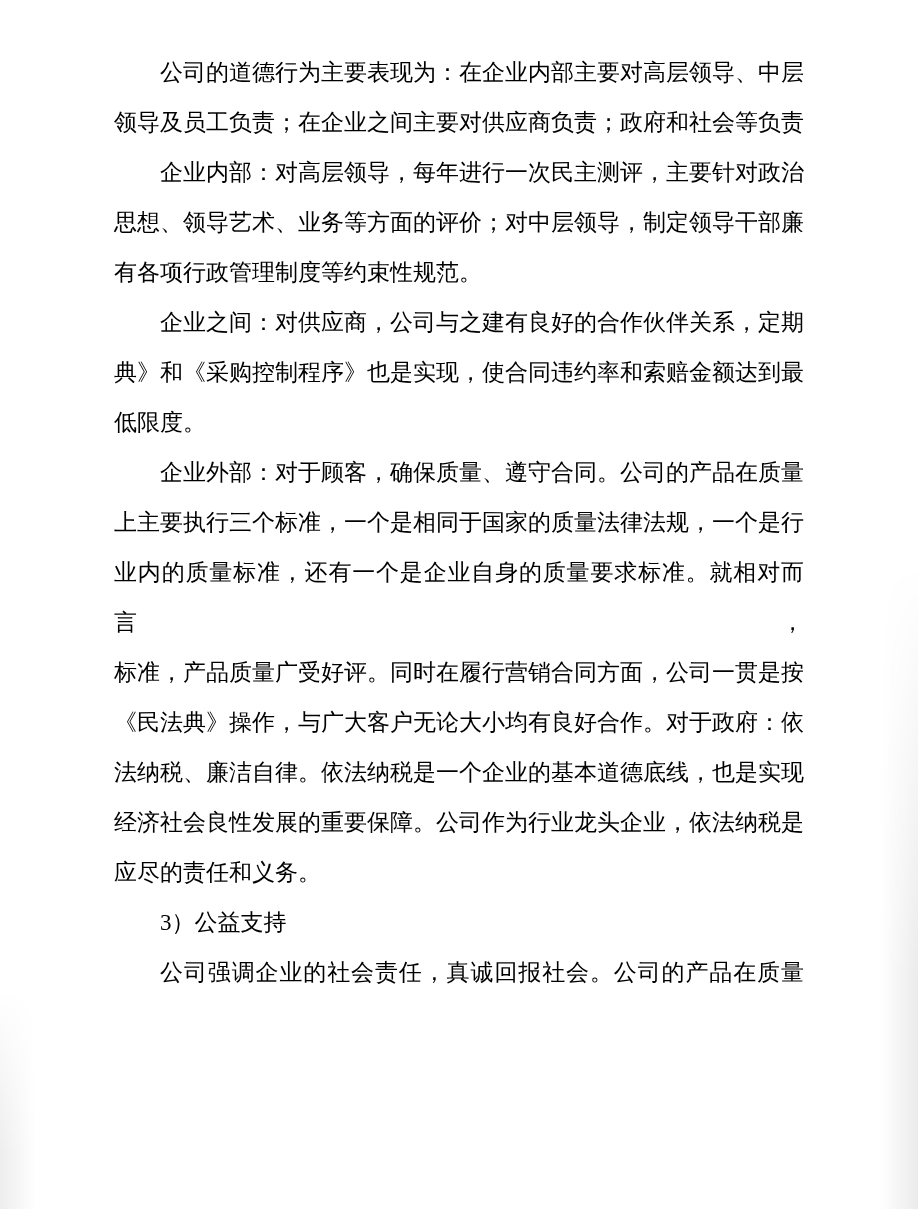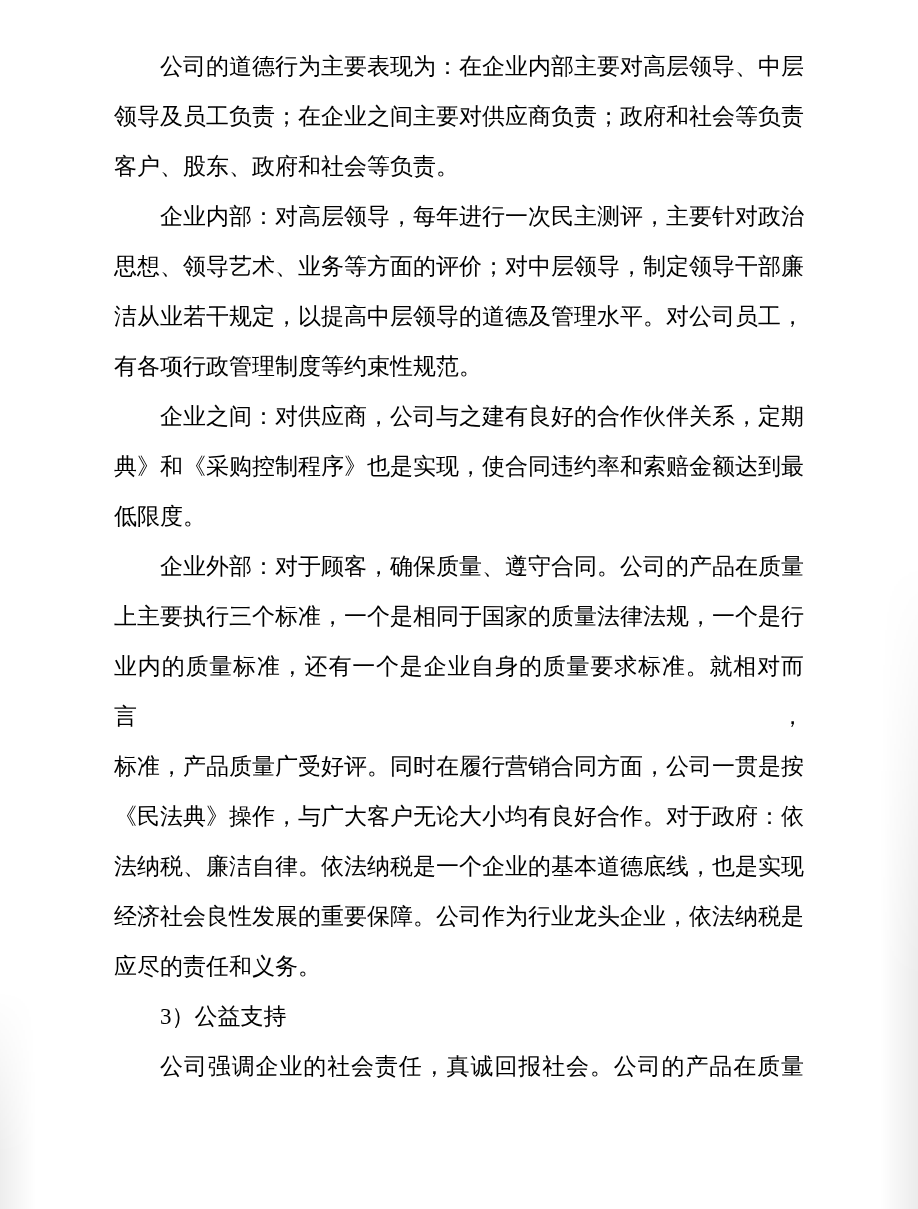--- a/index.html
+++ b/index.html
@@ -14,21 +14,21 @@
     overflow: hidden;
   }
   .doc-page {
     position: absolute;
     inset: 0;
     background: #ffffff;
   }
   .doc-body {
     position: absolute;
     left: 114px;
-    top: 42px;
+    top: 48px;
     width: 690px;
   }
   .paragraph {
     margin: 0;
     padding: 0;
   }
   .text-line {
     font-family: "Liberation Serif", "DejaVu Serif", serif;
     font-size: 23px;
     line-height: 50px;
@@ -69,26 +69,24 @@
   }
 </style>
 </head>
 <body>
 
 <div class="doc-page">
   <div class="doc-body" id="doc-body">
       <div class="paragraph">
         <div class="text-line indent">公司的道德行为主要表现为：在企业内部主要对高层领导、中层</div>
         <div class="text-line">领导及员工负责；在企业之间主要对供应商负责；政府和社会等负责</div>
-        <div class="text-line last-left">客户、股东、政府和社会等负责。</div>
       </div>
       <div class="paragraph">
         <div class="text-line indent">企业内部：对高层领导，每年进行一次民主测评，主要针对政治</div>
         <div class="text-line">思想、领导艺术、业务等方面的评价；对中层领导，制定领导干部廉</div>
-        <div class="text-line">洁从业若干规定，以提高中层领导的道德及管理水平。对公司员工，</div>
         <div class="text-line last-left">有各项行政管理制度等约束性规范。</div>
       </div>
       <div class="paragraph">
         <div class="text-line indent">企业之间：对供应商，公司与之建有良好的合作伙伴关系，定期</div>
         <div class="text-line">典》和《采购控制程序》也是实现，使合同违约率和索赔金额达到最</div>
         <div class="text-line last-left">低限度。</div>
       </div>
       <div class="paragraph">
         <div class="text-line indent">企业外部：对于顾客，确保质量、遵守合同。公司的产品在质量</div>
         <div class="text-line">上主要执行三个标准，一个是相同于国家的质量法律法规，一个是行</div>

